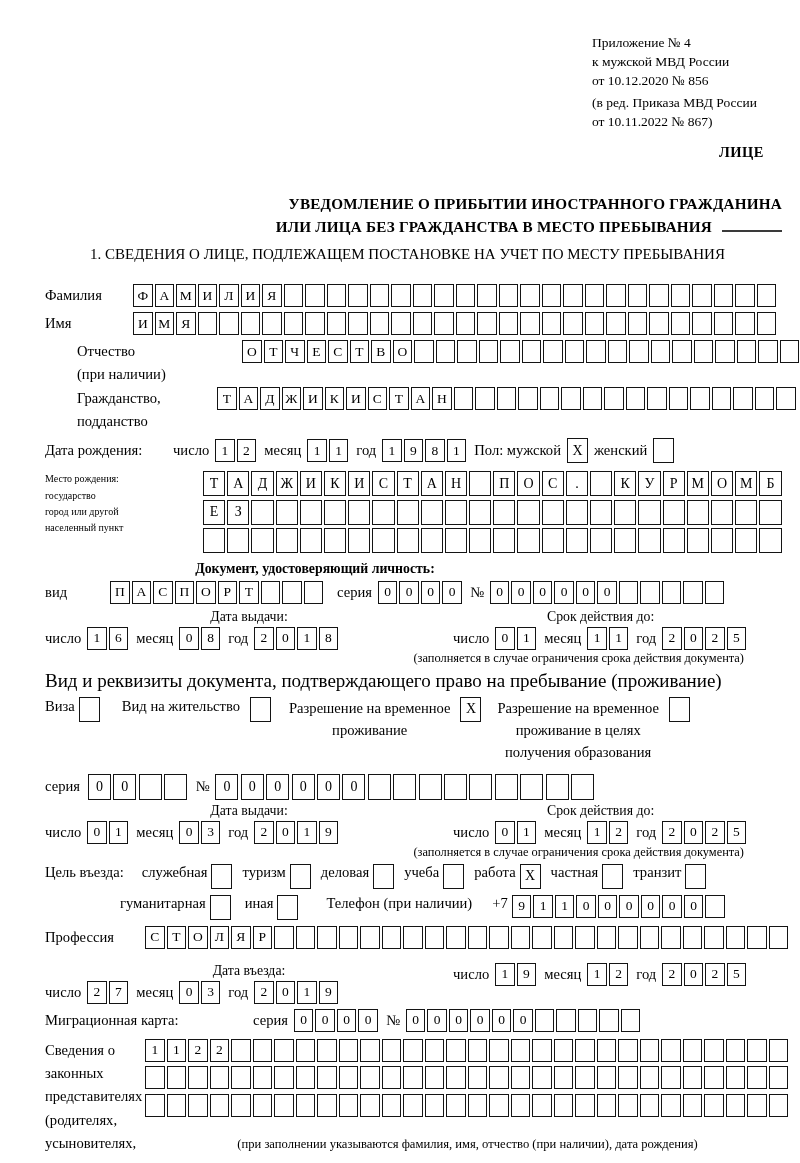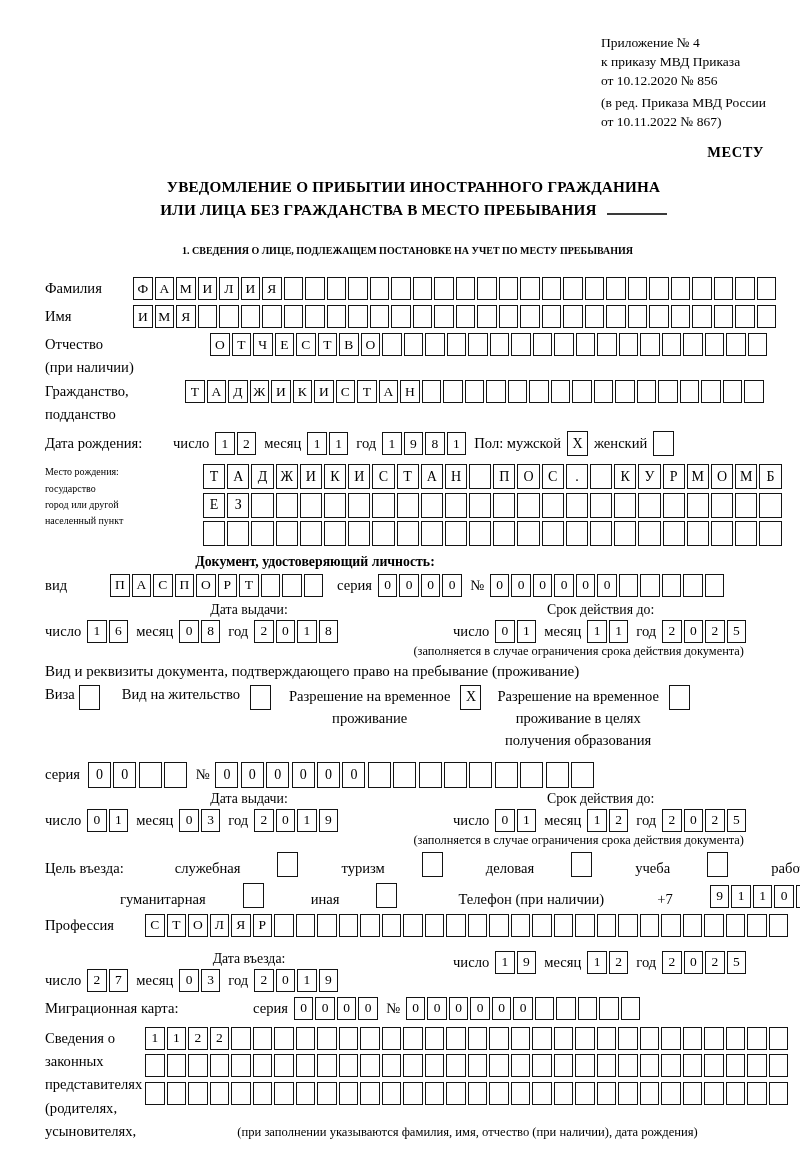--- a/index.html
+++ b/index.html
@@ -3,29 +3,29 @@
 <meta charset="utf-8">
 <style>
   * { box-sizing: border-box; }
   html,body { margin:0; padding:0; background:#e9e9e9; }
   body { font-family:"Liberation Serif", serif; color:#000; }
   .page {
     width:800px; height:1163px; margin:0 auto; background:#ffffff;
     padding:34px 18px 0 45px; overflow:hidden; position:relative;
   }
   .hdr { margin-left:auto; width:190px; font-size:13.5px; line-height:1.4; }
-  .hdr div { white-space:nowrap;margin-left:9px; }
+  .hdr div { white-space:nowrap; }
   .hdr .g2 { margin-top:3px; }
   .forma { text-align:right; padding-right:18px; font-weight:bold; font-size:14.5px; margin-top:13px; letter-spacing:.5px; }
-  .title { text-align:center; font-weight:bold; font-size:15.2px; line-height:1.5; margin-top:15px; letter-spacing:.2px; }
+  .title { text-align:right; font-weight:bold; font-size:15.2px; line-height:1.5; margin-top:32px; letter-spacing:.2px; }
   .blank { display:inline-block; width:60px; border-bottom:2.5px solid #3a3a3a; height:13px; margin-left:10px; }
-  .sect { font-weight:bold; font-size:10px; margin-top:23px; margin-bottom:21px; text-align:center; margin-left:-12px; white-space:nowrap; }
+  .sect { font-weight:normal; font-size:15px; margin-top:7px; margin-bottom:21px; text-align:center; margin-left:-12px; white-space:nowrap; }
 
   .row { display:flex; align-items:center; margin-bottom:5px; font-size:14.6px; }
-  .row.top { align-items:flex-start; }
+  .row.top { align-items:flex-start;margin-left:32px; }
   .lbl { flex-shrink:0; }
   .lbl2 { line-height:1.55; }
   .sub { margin:0 6px; white-space:nowrap; }
   .cells { display:flex; flex-shrink:0; }
   .cell {
     flex-shrink:0; width:19.5px; height:23px; border:1.6px solid #141414;
     margin-right:2px; display:flex; align-items:center; justify-content:center;
     font-size:13.5px; background:#fff;
   }
   .w24 .cell { width:22.2px; height:25px; margin-right:2px; font-size:14px; }
@@ -39,49 +39,49 @@
 
   .doc-hd { width:540px; text-align:center; font-weight:bold; font-size:13.8px; margin:3px 0 4px 0; }
 
   .dp { display:flex; font-size:14.6px; margin-top:2px; }
   .dp-col { }
   .dp-head { text-align:center; font-size:13.8px; margin-bottom:2px; }
   .dp-line { display:flex; align-items:center; }
   .dp-line .sub:first-child { margin-left:0; }
   .note-r { text-align:right; font-size:12.4px; padding-right:38px; margin:1px 0 4px 0; }
 
-  .pline { font-size:15px; margin-bottom:6px; }
+  .pline { font-size:19px; margin-bottom:6px; }
   .permits { display:flex; align-items:flex-start; margin:4px 0 10px 0; font-size:14.6px; }
   .permit { display:flex; align-items:flex-start; }
   .ptxt { text-align:center; line-height:1.5; }
   .permits .cbx { margin-left:10px; margin-top:-1px; }
 
-  .goal-row { display:flex; align-items:flex-end; font-size:14.6px; margin-bottom:6px;gap:33px; }
+  .goal-row { display:flex; align-items:flex-start; font-size:14.6px; margin-bottom:6px; }
   .goal-row .sub { margin:0 4px 0 10px; }
   .goal-row .sub.first { margin-left:0; }
 
   .reps { display:flex; align-items:flex-start; }
   .reps-labels { width:100px; flex-shrink:0; font-size:14.6px; line-height:1.6; }
   .reps-cells .cells { margin-bottom:4.5px; }
   .reps-note { font-size:12.6px; margin-top:20px; text-align:center; }
 </style>
 </head>
 <body>
 
 <div class="page">
 
   <div class="hdr">
     <div>Приложение № 4</div>
-    <div>к приказу МВД Приказа</div>
+    <div>к мужской МВД России</div>
     <div>от 10.12.2020 № 856</div>
     <div class="g2">(в ред. Приказа МВД России</div>
     <div>от 10.11.2022 № 867)</div>
   </div>
 
-  <div class="forma">МЕСТУ</div>
+  <div class="forma">ЛИЦЕ</div>
 
   <div class="title">
     <div>УВЕДОМЛЕНИЕ О ПРИБЫТИИ ИНОСТРАННОГО ГРАЖДАНИНА</div>
     <div><span>ИЛИ ЛИЦА БЕЗ ГРАЖДАНСТВА В МЕСТО ПРЕБЫВАНИЯ</span><span class="blank"></span></div>
   </div>
 
   <div class="sect">1. СВЕДЕНИЯ О ЛИЦЕ, ПОДЛЕЖАЩЕМ ПОСТАНОВКЕ НА УЧЕТ ПО МЕСТУ ПРЕБЫВАНИЯ</div>
 
   <div class="row">
     <span class="lbl" style="width:88px">Фамилия</span>

